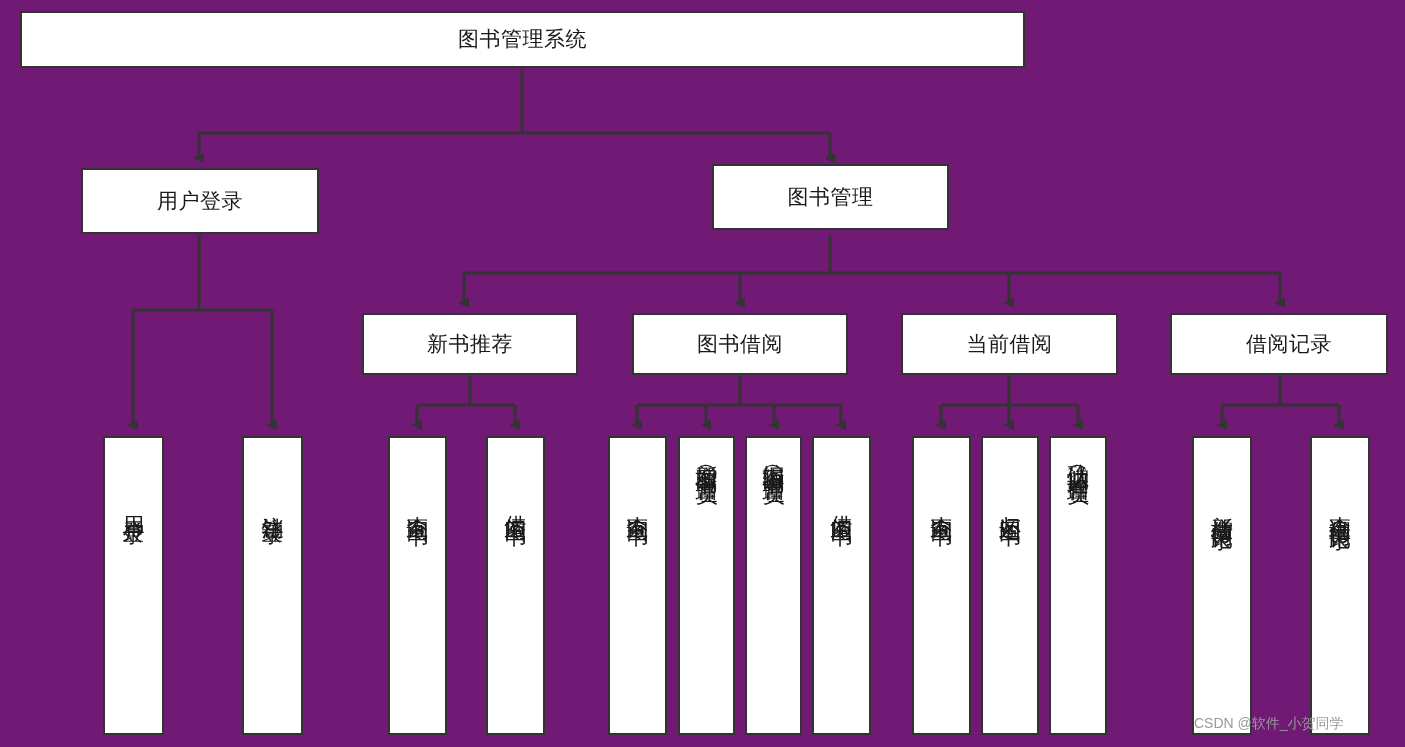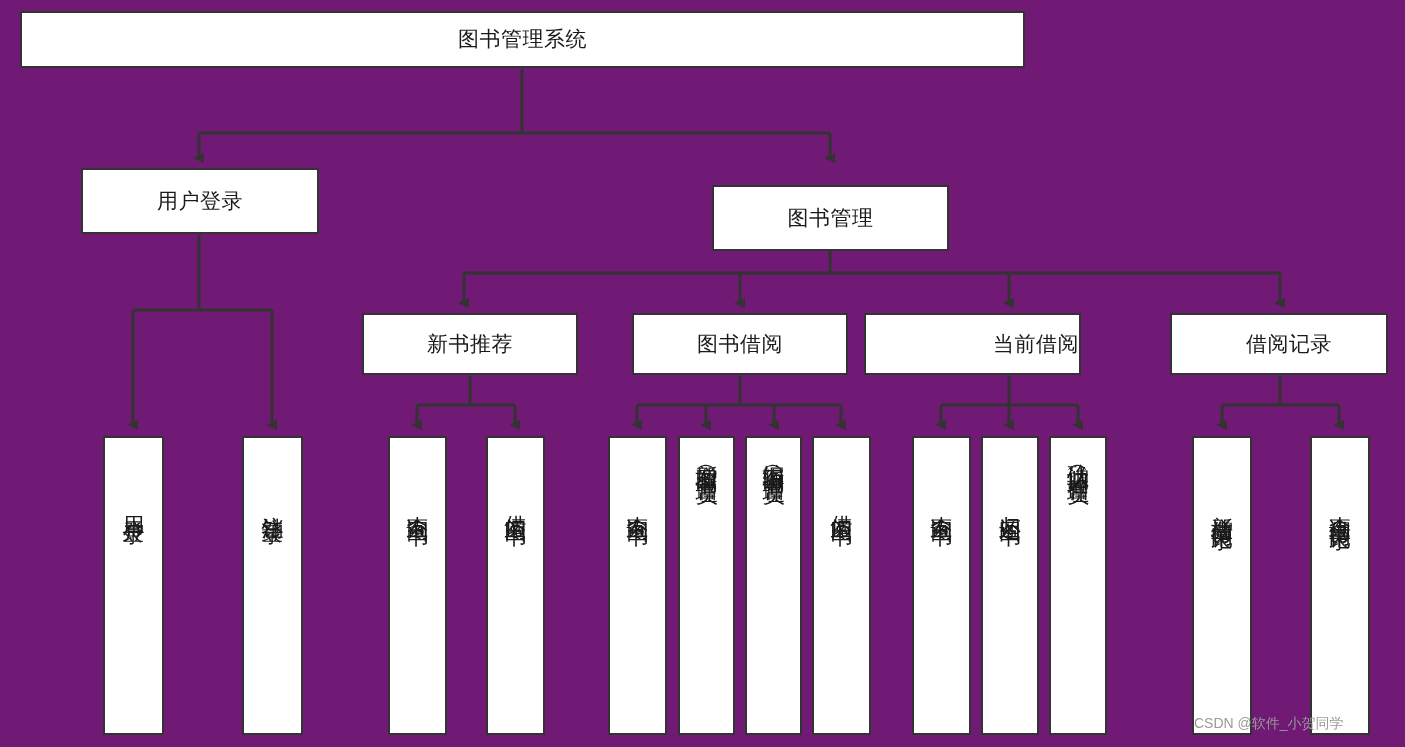--- a/index.html
+++ b/index.html
@@ -133,31 +133,31 @@
     </g>
   </svg>
 
   <div class="node horiz" style="left:20px; top:11px; width:1005px; height:57px;">
     <span class="label">图书管理系统</span>
   </div>
 
   <div class="node horiz" style="left:81px; top:168px; width:238px; height:66px;">
     <span class="label">用户登录</span>
   </div>
-  <div class="node horiz" style="left:712px; top:185px; width:237px; height:66px;">
+  <div class="node horiz" style="left:712px; top:164px; width:237px; height:66px;">
     <span class="label">图书管理</span>
   </div>
 
   <div class="node horiz" style="left:632px; top:313px; width:216px; height:62px;">
     <span class="label">图书借阅</span>
   </div>
   <div class="node horiz" style="left:362px; top:313px; width:216px; height:62px;">
     <span class="label">新书推荐</span>
   </div>
-  <div class="node horiz" style="left:864px; top:313px; width:217px; height:62px;justify-content:flex-end;">
+  <div class="node horiz" style="left:901px; top:313px; width:217px; height:62px;">
     <span class="label">当前借阅</span>
   </div>
   <div class="node horiz" style="left:1170px; top:313px; width:218px; height:62px;padding-left:20px;">
     <span class="label">借阅记录</span>
   </div>
 
   <div class="node vert center" style="left:103px; top:436px; width:61px; height:299px;">
     <span class="label">用户登录</span>
   </div>
   <div class="node vert center" style="left:242px; top:436px; width:61px; height:299px;">

